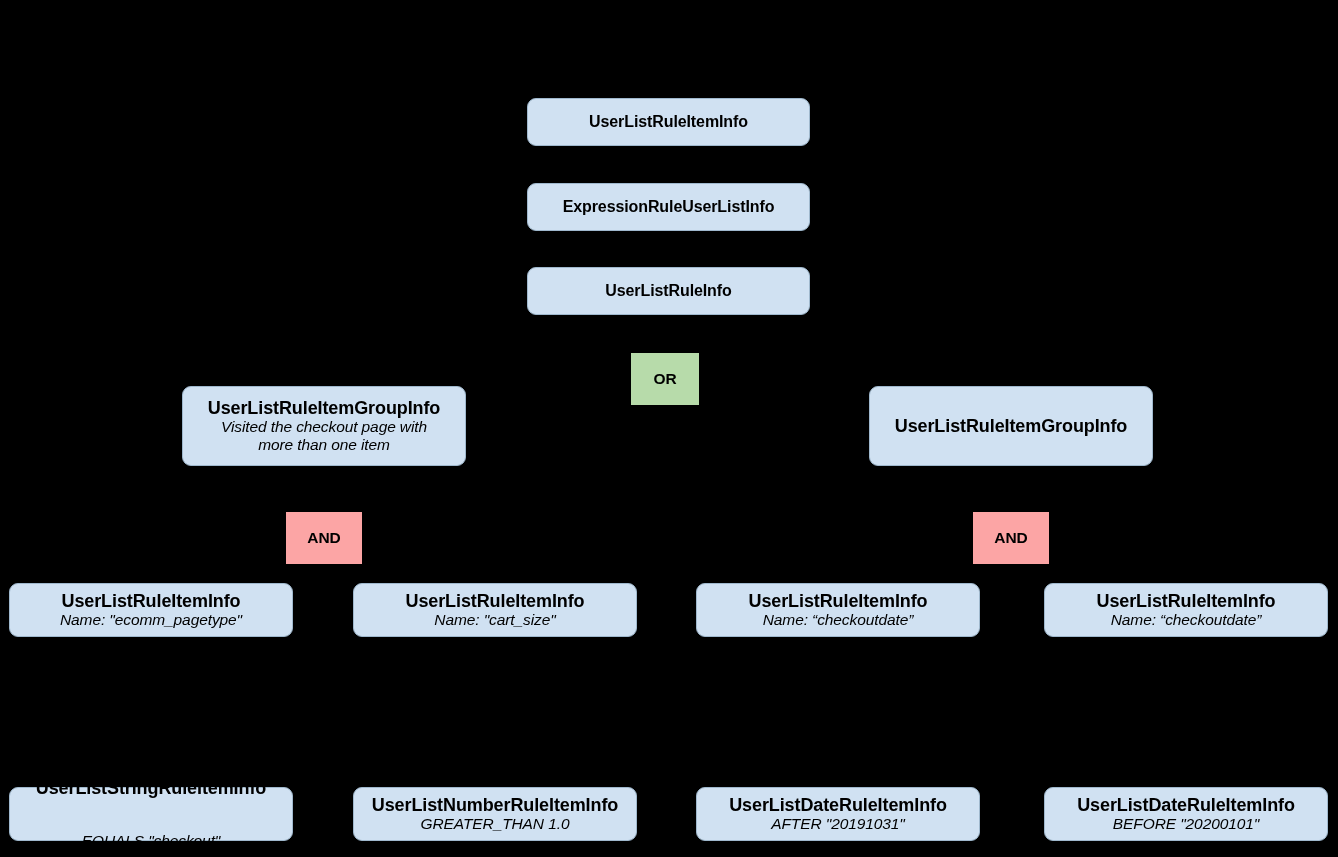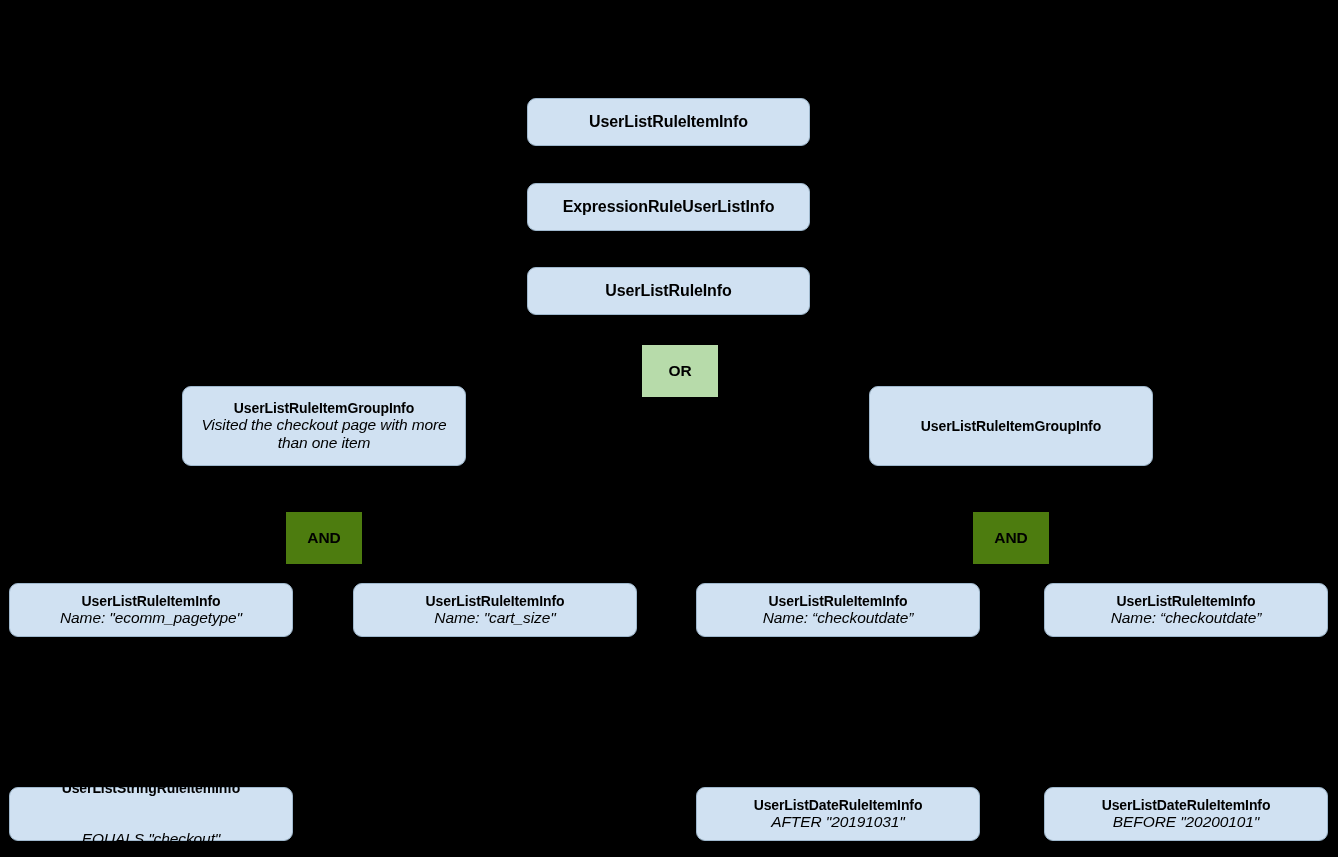--- a/index.html
+++ b/index.html
@@ -41,34 +41,34 @@
   .node.entity {
     background: #d0e1f2;
     border: 1px solid #9fb8cd;
     border-radius: 9px;
   }
   .node.op {
     border-radius: 0;
     border: none;
   }
   .node.op-or  { background: #b7dbaa; }
-  .node.op-and { background: #4d7c0f; }
+  .node.op-and { background: #fca5a5; }
 
   .title {
     font-weight: bold;
-    font-size: 14px;
+    font-size: 18px;
     letter-spacing: -0.1px;
     white-space: nowrap;
   }
   .title.lg { font-size: 16px; }
   .subtitle {
     font-style: italic;
     font-size: 15.5px;
     letter-spacing: -0.1px;
-    padding: 0 2px;
+    padding: 0 22px;
   }
   .op-label {
     font-weight: bold;
     font-size: 15.5px;
   }
 </style>
 </head>
 <body>
 
 <div id="canvas">
@@ -100,21 +100,21 @@
   </div>
 
   <div class="node entity" style="left:527px; top:183px; width:283px; height:48px;">
     <div class="title lg">ExpressionRuleUserListInfo</div>
   </div>
 
   <div class="node entity" style="left:527px; top:267px; width:283px; height:48px;">
     <div class="title lg">UserListRuleInfo</div>
   </div>
 
-  <div class="node op op-or" style="left:631px; top:345px; width:76px; height:52px;margin-left:11px;">
+  <div class="node op op-or" style="left:631px; top:353px; width:68px; height:52px;">
     <div class="op-label">OR</div>
   </div>
 
   <div class="node entity" style="left:182px; top:386px; width:284px; height:80px;">
     <div class="title">UserListRuleItemGroupInfo</div>
     <div class="subtitle">Visited the checkout page with more than one item</div>
   </div>
 
   <div class="node entity" style="left:869px; top:386px; width:284px; height:80px;">
     <div class="title">UserListRuleItemGroupInfo</div>
@@ -146,20 +146,24 @@
   <div class="node entity" style="left:1044px; top:583px; width:284px; height:54px;">
     <div class="title">UserListRuleItemInfo</div>
     <div class="subtitle">Name: “checkoutdate”</div>
   </div>
 
   <div class="node entity" style="left:9px; top:787px; width:284px; height:54px;gap:34px;">
     <div class="title">UserListStringRuleItemInfo</div>
     <div class="subtitle">EQUALS "checkout"</div>
   </div>
 
+  <div class="node entity" style="left:353px; top:787px; width:284px; height:54px;">
+    <div class="title">UserListNumberRuleItemInfo</div>
+    <div class="subtitle">GREATER_THAN 1.0</div>
+  </div>
 
   <div class="node entity" style="left:696px; top:787px; width:284px; height:54px;">
     <div class="title">UserListDateRuleItemInfo</div>
     <div class="subtitle">AFTER "20191031"</div>
   </div>
 
   <div class="node entity" style="left:1044px; top:787px; width:284px; height:54px;">
     <div class="title">UserListDateRuleItemInfo</div>
     <div class="subtitle">BEFORE "20200101"</div>
   </div>

